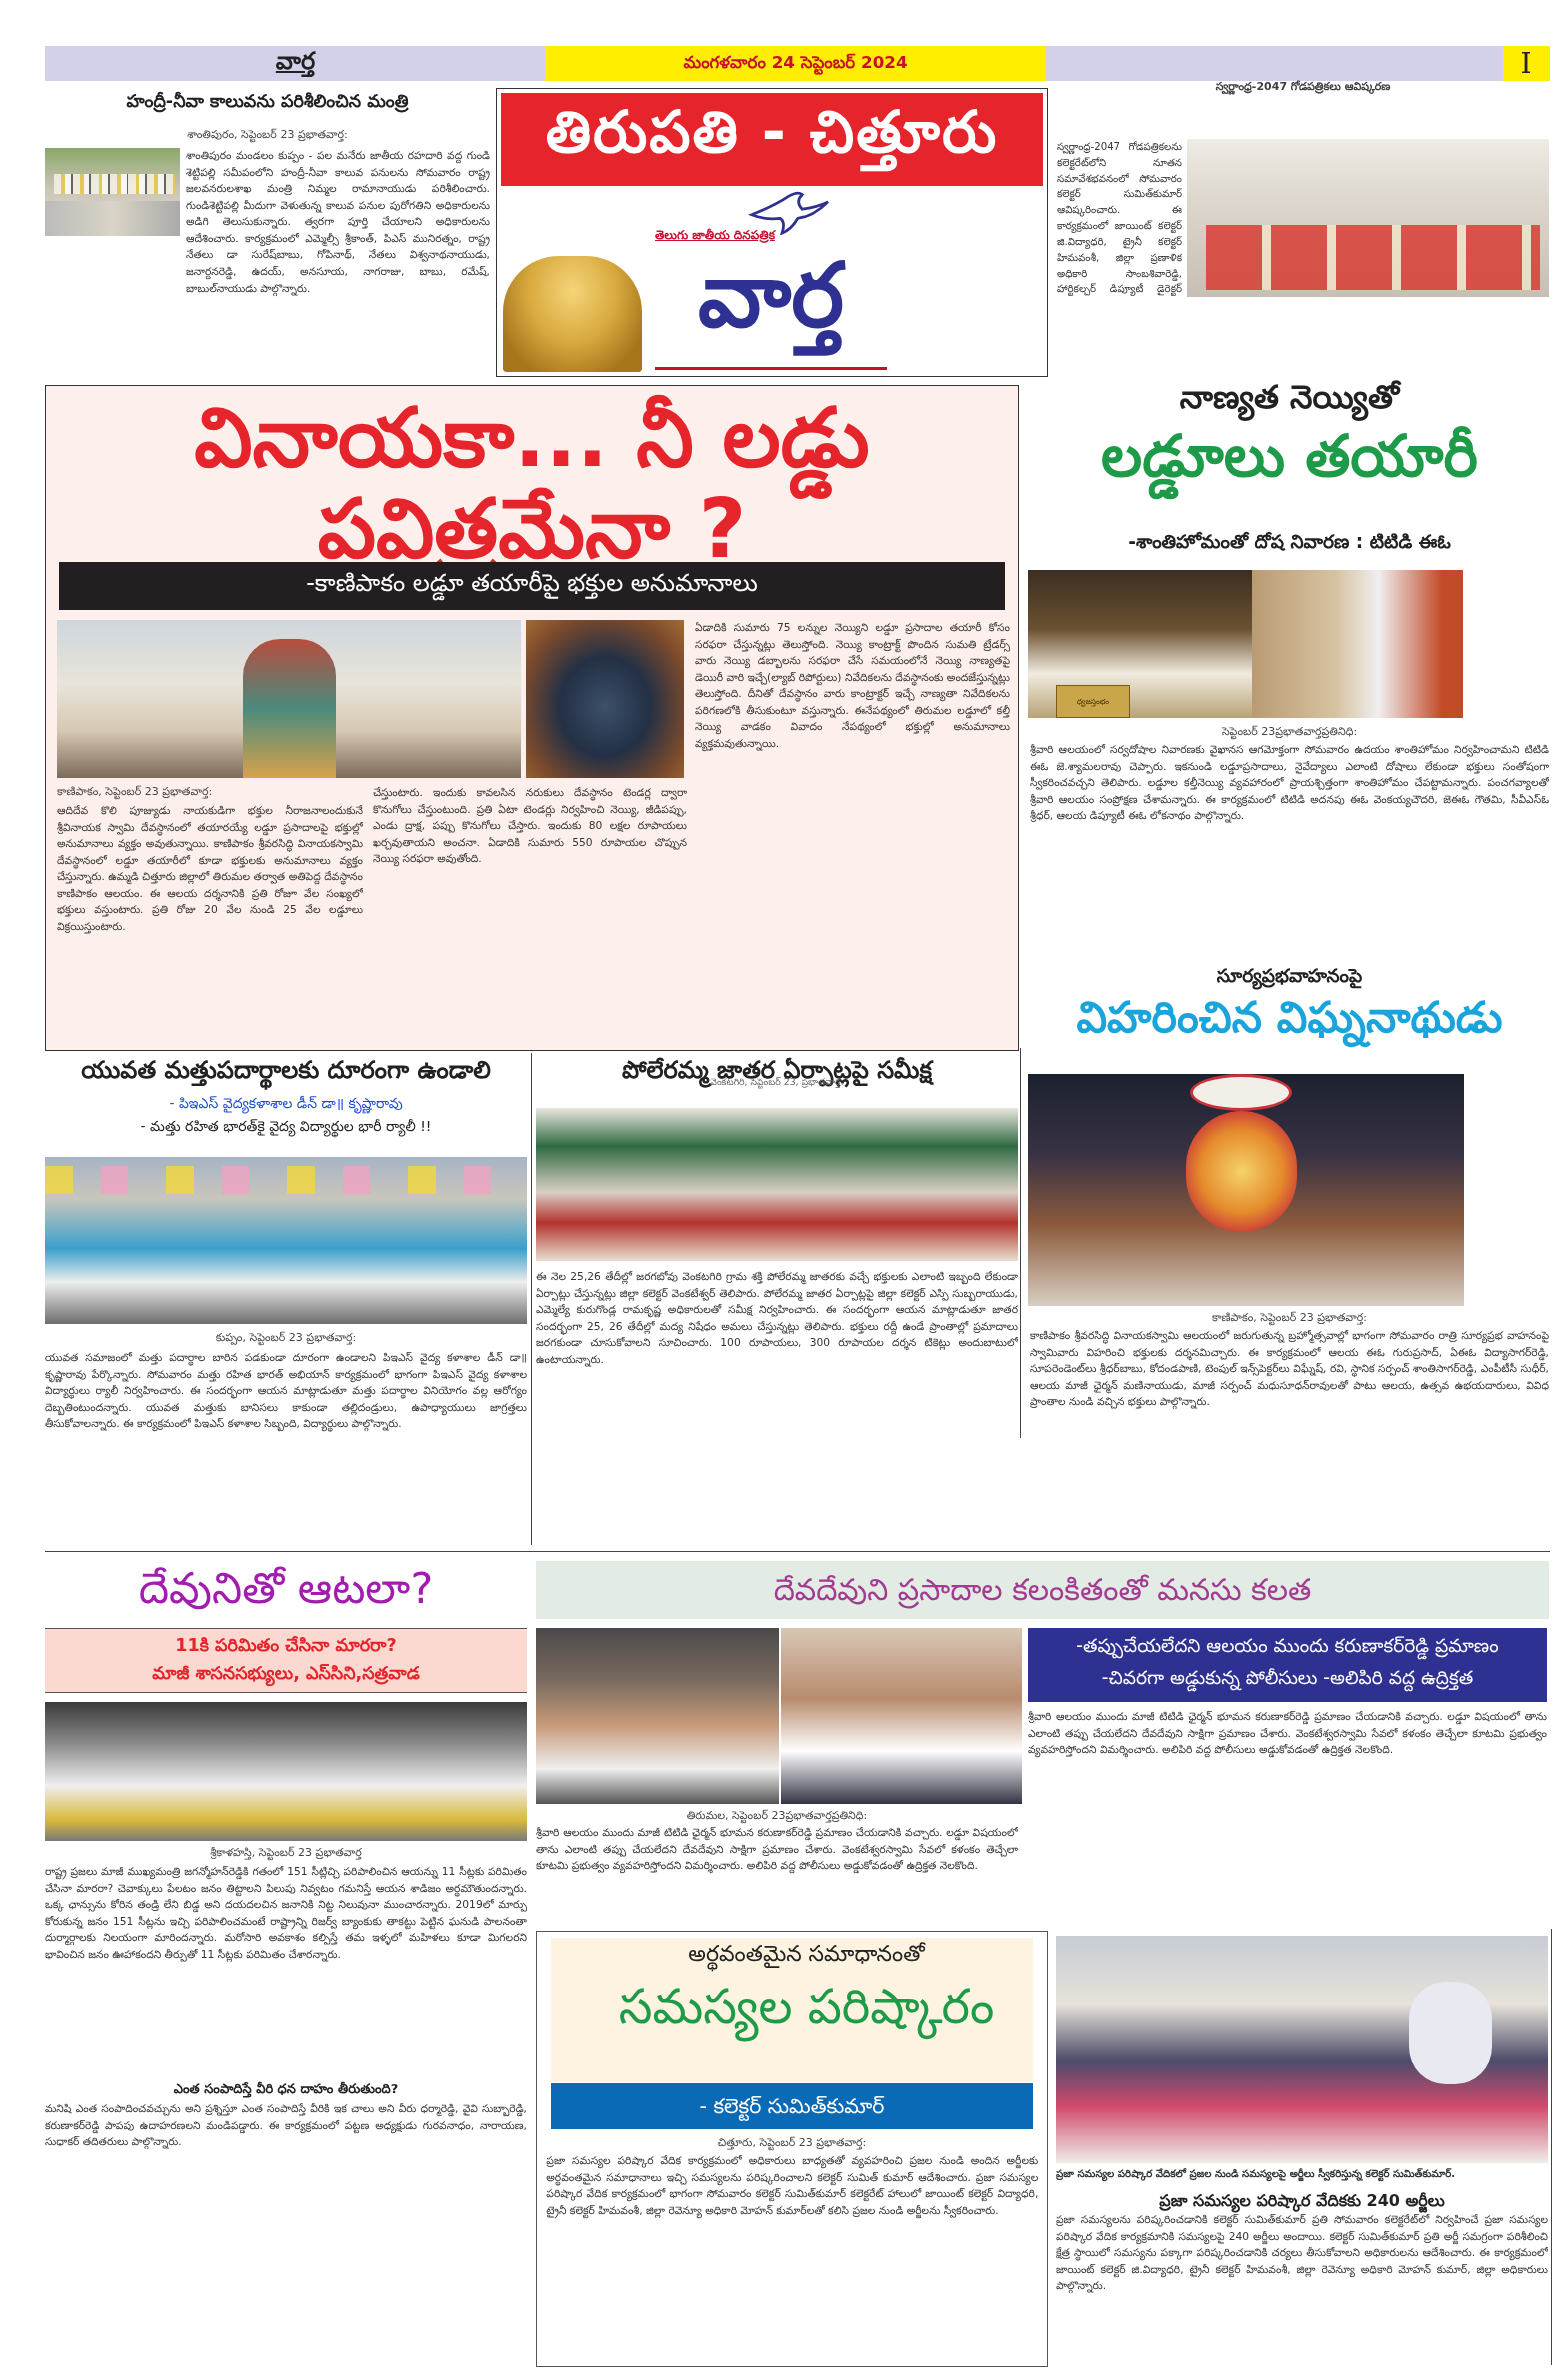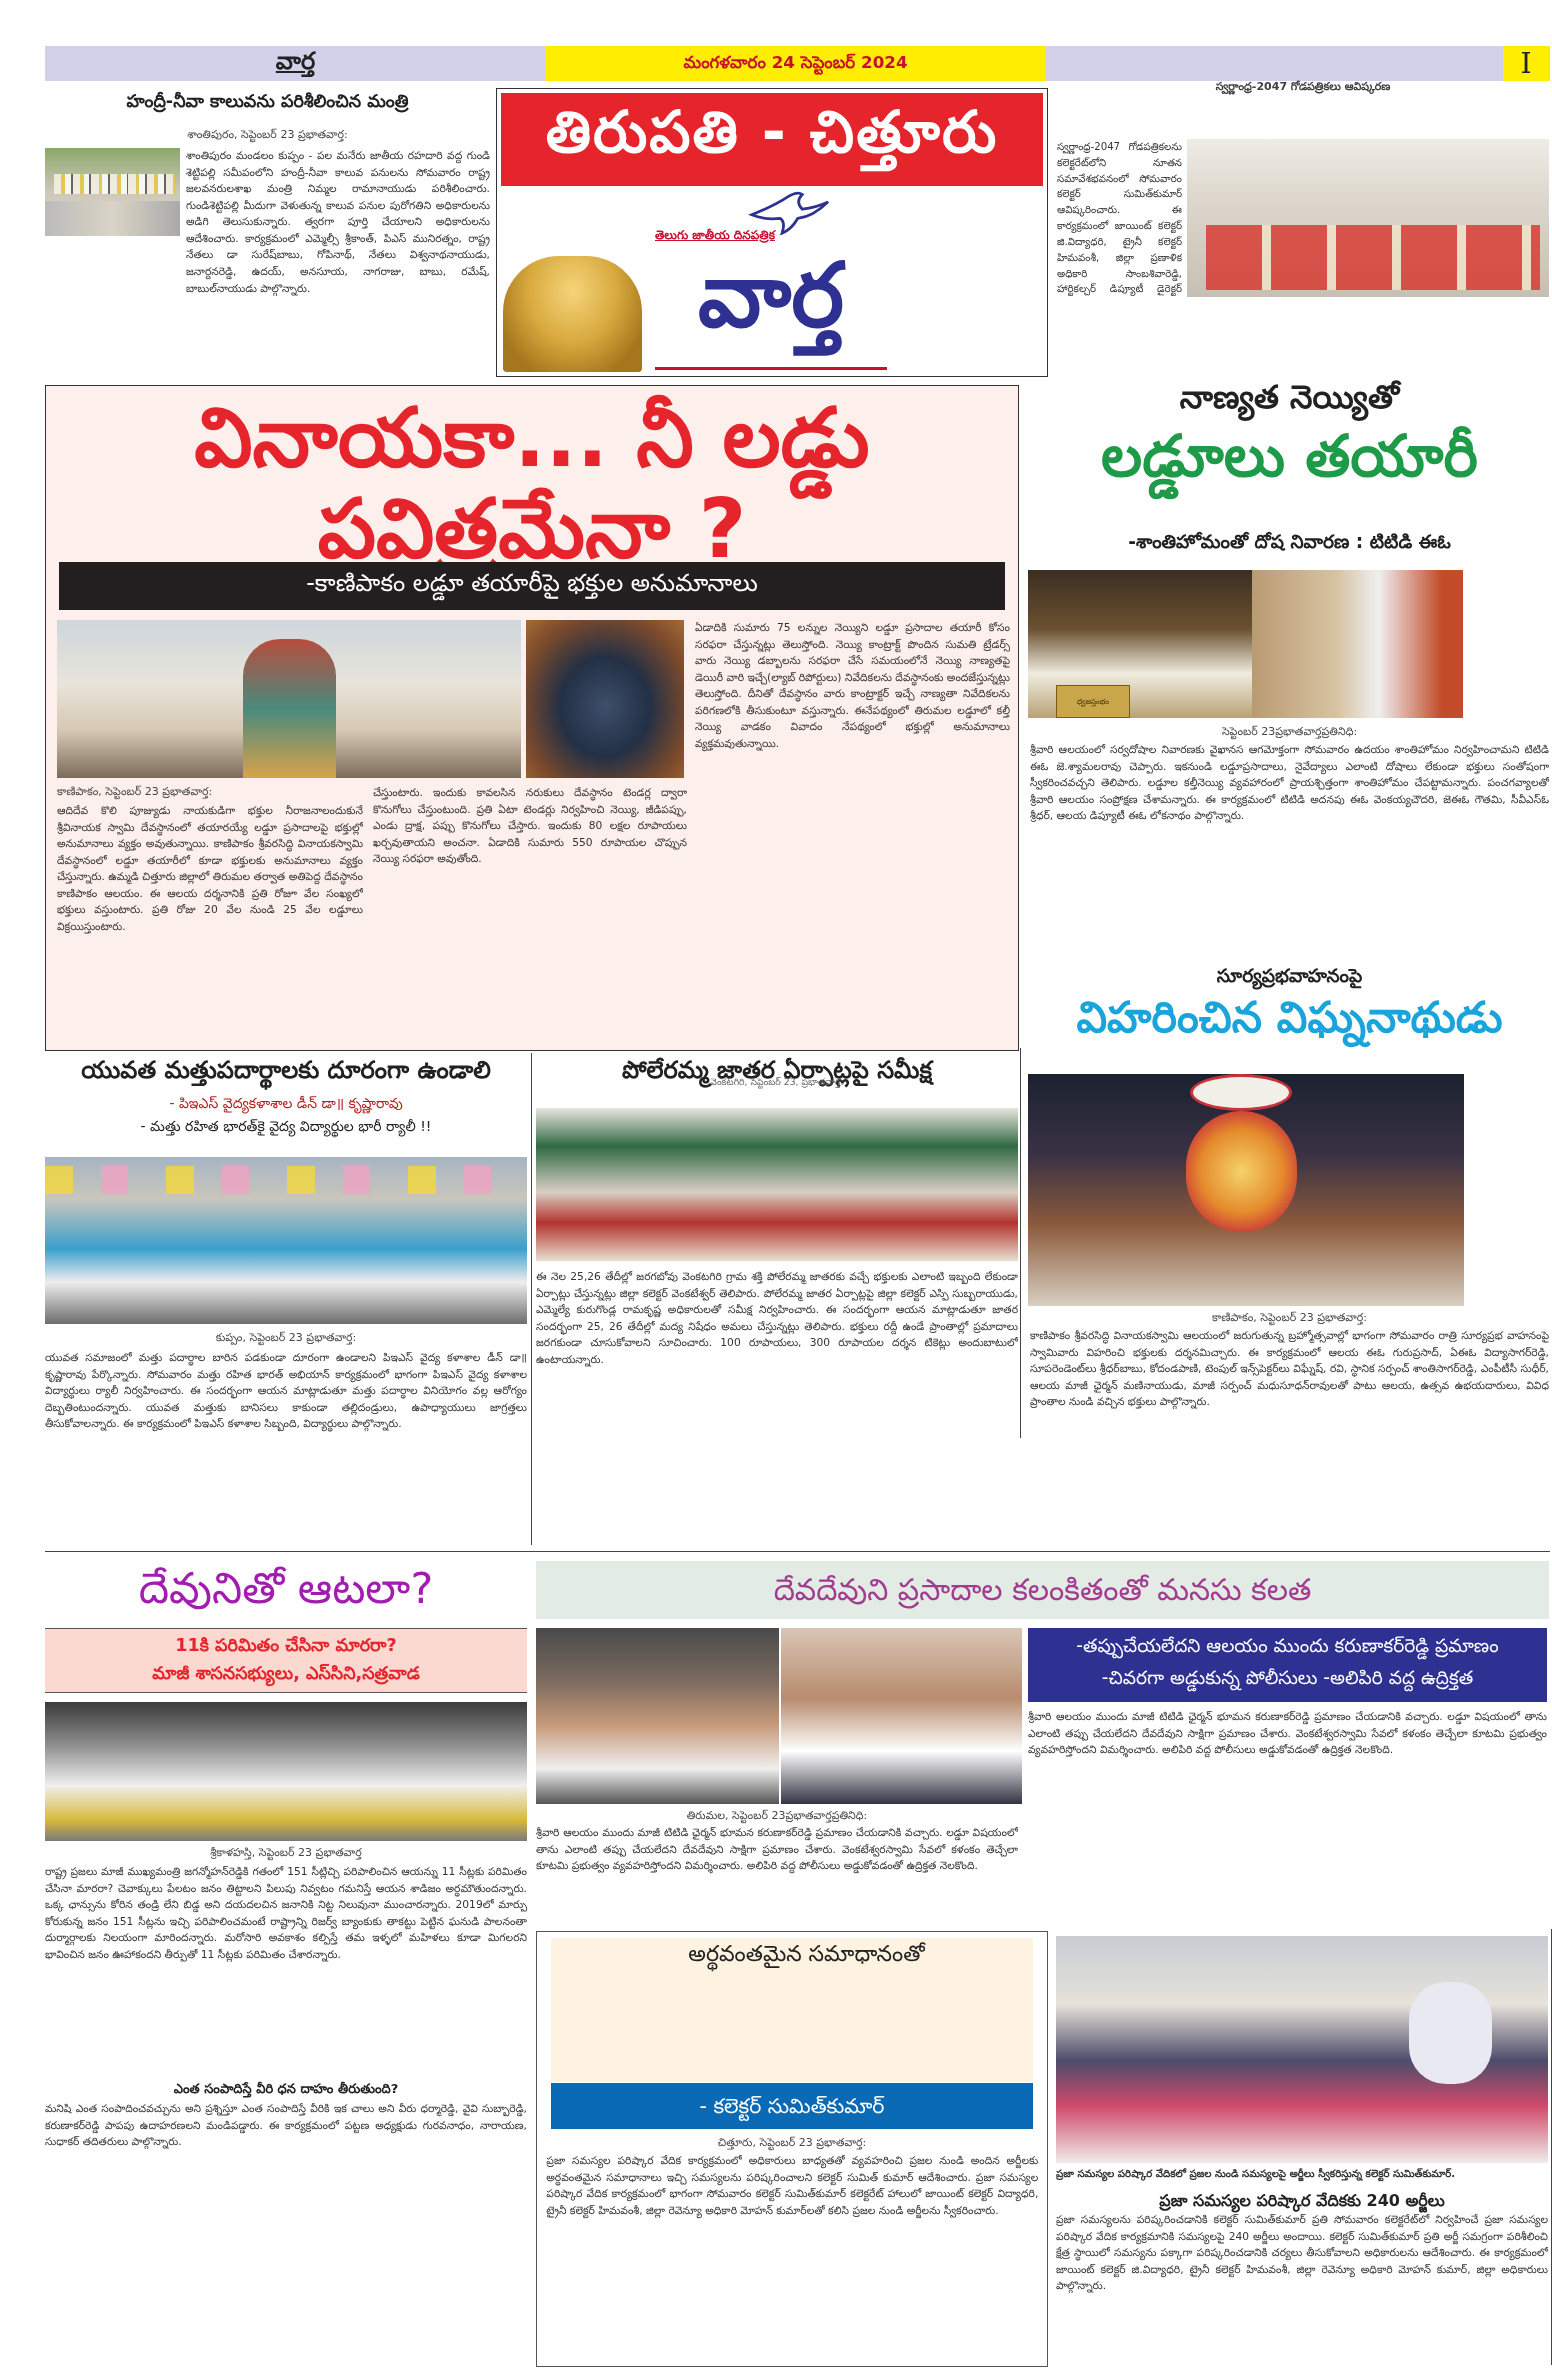--- a/index.html
+++ b/index.html
@@ -107,21 +107,21 @@
 <div class="abs headline cyan-head" style="left:1030px;top:992px;width:519px;font-size:43px;">విహరించిన విఘ్ననాథుడు</div>
 <div class="abs vline" style="left:1020px;top:1048px;height:390px;"></div>
 <div class="abs photo" style="left:1028px;top:1074px;width:436px;height:232px;background:linear-gradient(180deg,#1b2130 0%,#3a3244 35%,#8c5a3c 65%,#d8cfc2 100%);">
   <div style="position:absolute;left:162px;top:0;width:102px;height:37px;border-radius:50%;background:#f2eee8;border:3.7px solid #c8323a;"></div>
   <div style="position:absolute;left:158px;top:37px;width:111px;height:121px;background:radial-gradient(circle,#f5d26a 0%,#e58b2c 50%,#c8323a 80%);border-radius:56px;"></div>
 </div>
 <div class="abs dateline" style="left:1030px;top:1311px;width:519px;">కాణిపాకం, సెప్టెంబర్ 23 ప్రభాతవార్త:</div>
 <div class="abs body-text" style="left:1030px;top:1328px;width:519px;height:232px;">కాణిపాకం శ్రీవరసిద్ధి వినాయకస్వామి ఆలయంలో జరుగుతున్న బ్రహ్మోత్సవాల్లో భాగంగా సోమవారం రాత్రి సూర్యప్రభ వాహనంపై స్వామివారు విహరించి భక్తులకు దర్శనమిచ్చారు. ఈ కార్యక్రమంలో ఆలయ ఈఓ గురుప్రసాద్, ఏఈఓ విద్యాసాగర్‌రెడ్డి, సూపరెండెంట్‌లు శ్రీధర్‌బాబు, కోదండపాణి, టెంపుల్ ఇన్స్‌పెక్టర్‌లు విఘ్నేష్, రవి, స్థానిక సర్పంచ్ శాంతిసాగర్‌రెడ్డి, ఎంపీటీసీ సుధీర్, ఆలయ మాజీ ఛైర్మన్ మణినాయుడు, మాజీ సర్పంచ్ మధుసూధన్‌రావులతో పాటు ఆలయ, ఉత్సవ ఉభయదారులు, వివిధ ప్రాంతాల నుండి వచ్చిన భక్తులు పాల్గొన్నారు.</div>
 
 <div class="abs headline" style="left:45px;top:1056px;width:482px;font-size:24px;color:#222;">యువత మత్తుపదార్థాలకు దూరంగా ఉండాలి</div>
-<div class="abs headline" style="left:45px;top:1095px;width:482px;font-size:14px;color:#b91c1c;font-weight:normal;">- పిఇఎస్ వైద్యకళాశాల డీన్ డా॥ కృష్ణారావు</div>
+<div class="abs headline" style="left:45px;top:1095px;width:482px;font-size:14px;color:#1d4ed8;font-weight:normal;">- పిఇఎస్ వైద్యకళాశాల డీన్ డా॥ కృష్ణారావు</div>
 <div class="abs headline" style="left:45px;top:1118px;width:482px;font-size:14px;color:#222;font-weight:normal;">- మత్తు రహిత భారత్‌కై వైద్య విద్యార్థుల భారీ ర్యాలీ !!</div>
 <div class="abs photo" style="left:45px;top:1157px;width:482px;height:167px;background:linear-gradient(180deg,#a7b4c4 0%,#c9c6bc 25%,#3aa0cc 55%,#eeeeee 75%,#6d6d6d 100%);">
   <div style="position:absolute;left:0;top:9.3px;width:482px;height:28px;background:repeating-linear-gradient(90deg,#f3d83a 0 28px,transparent 28px 56px,#f0a3c2 56px 83px,transparent 83px 121px);opacity:.8;"></div>
 </div>
 <div class="abs dateline" style="left:45px;top:1331px;width:482px;">కుప్పం, సెప్టెంబర్ 23 ప్రభాతవార్త:</div>
 <div class="abs body-text" style="left:45px;top:1350px;width:482px;height:195px;">యువత సమాజంలో మత్తు పదార్థాల బారిన పడకుండా దూరంగా ఉండాలని పిఇఎస్ వైద్య కళాశాల డీన్ డా॥ కృష్ణారావు పేర్కొన్నారు. సోమవారం మత్తు రహిత భారత్ అభియాన్ కార్యక్రమంలో భాగంగా పిఇఎస్ వైద్య కళాశాల విద్యార్థులు ర్యాలీ నిర్వహించారు. ఈ సందర్భంగా ఆయన మాట్లాడుతూ మత్తు పదార్థాల వినియోగం వల్ల ఆరోగ్యం దెబ్బతింటుందన్నారు. యువత మత్తుకు బానిసలు కాకుండా తల్లిదండ్రులు, ఉపాధ్యాయులు జాగ్రత్తలు తీసుకోవాలన్నారు. ఈ కార్యక్రమంలో పిఇఎస్ కళాశాల సిబ్బంది, విద్యార్థులు పాల్గొన్నారు.</div>
 
 <div class="abs vline" style="left:531px;top:1053px;height:492px;"></div>
 
 <div class="abs headline" style="left:536px;top:1056px;width:482px;font-size:24px;color:#222;">పోలేరమ్మ జాతర ఏర్పాట్లపై సమీక్ష</div>
@@ -151,20 +151,21 @@
   <div class="headline" style="font-size:18.6px;color:#fff;font-weight:normal;">-తప్పుచేయలేదని ఆలయం ముందు కరుణాకర్‌రెడ్డి ప్రమాణం</div>
   <div class="headline" style="font-size:18.6px;color:#fff;font-weight:normal;margin-top:5.6px;">-చివరగా అడ్డుకున్న పోలీసులు -అలిపిరి వద్ద ఉద్రిక్తత</div>
 </div>
 <div class="abs body-text" style="left:1028px;top:1709px;width:519px;height:223px;">శ్రీవారి ఆలయం ముందు మాజీ టిటిడి ఛైర్మన్ భూమన కరుణాకర్‌రెడ్డి ప్రమాణం చేయడానికి వచ్చారు. లడ్డూ విషయంలో తాను ఎలాంటి తప్పు చేయలేదని దేవదేవుని సాక్షిగా ప్రమాణం చేశారు. వెంకటేశ్వరస్వామి సేవలో కళంకం తెచ్చేలా కూటమి ప్రభుత్వం వ్యవహరిస్తోందని విమర్శించారు. అలిపిరి వద్ద పోలీసులు అడ్డుకోవడంతో ఉద్రిక్తత నెలకొంది.</div>
 <div class="abs dateline" style="left:536px;top:1809px;width:482px;">తిరుమల, సెప్టెంబర్ 23ప్రభాతవార్తప్రతినిధి:</div>
 <div class="abs body-text" style="left:536px;top:1825px;width:482px;height:93px;">శ్రీవారి ఆలయం ముందు మాజీ టిటిడి ఛైర్మన్ భూమన కరుణాకర్‌రెడ్డి ప్రమాణం చేయడానికి వచ్చారు. లడ్డూ విషయంలో తాను ఎలాంటి తప్పు చేయలేదని దేవదేవుని సాక్షిగా ప్రమాణం చేశారు. వెంకటేశ్వరస్వామి సేవలో కళంకం తెచ్చేలా కూటమి ప్రభుత్వం వ్యవహరిస్తోందని విమర్శించారు. అలిపిరి వద్ద పోలీసులు అడ్డుకోవడంతో ఉద్రిక్తత నెలకొంది.</div>
 
 <div class="abs" style="left:536px;top:1931px;width:512px;height:436px;border:0.9px solid #555;">
   <div style="position:absolute;left:14px;top:5.6px;width:482px;height:144px;background:#fdf3e0;padding-left:29px;">
     <div class="headline" style="font-size:22px;color:#222;margin-top:3.7px;font-weight:normal;">అర్థవంతమైన సమాధానంతో</div>
+    <div class="headline green-head" style="font-size:48px;margin-top:5.6px;font-weight:normal;">సమస్యల పరిష్కారం</div>
   </div>
   <div style="position:absolute;left:14px;top:151px;width:482px;height:46px;background:#0b6ab5;">
     <div class="headline" style="color:#fff;font-size:20.4px;line-height:46px;font-weight:normal;">- కలెక్టర్ సుమిత్‌కుమార్</div>
   </div>
   <div class="dateline" style="position:absolute;left:14px;top:204px;width:482px;">చిత్తూరు, సెప్టెంబర్ 23 ప్రభాతవార్త:</div>
   <div class="body-text" style="position:absolute;left:9.3px;top:221px;width:492px;height:209px;">ప్రజా సమస్యల పరిష్కార వేదిక కార్యక్రమంలో అధికారులు బాధ్యతతో వ్యవహరించి ప్రజల నుండి అందిన అర్జీలకు అర్థవంతమైన సమాధానాలు ఇచ్చి సమస్యలను పరిష్కరించాలని కలెక్టర్ సుమిత్ కుమార్ ఆదేశించారు. ప్రజా సమస్యల పరిష్కార వేదిక కార్యక్రమంలో భాగంగా సోమవారం కలెక్టర్ సుమిత్‌కుమార్ కలెక్టరేట్ హాలులో జాయింట్ కలెక్టర్ విద్యాధరి, ట్రైనీ కలెక్టర్ హిమవంశీ, జిల్లా రెవెన్యూ అధికారి మోహన్ కుమార్‌లతో కలిసి ప్రజల నుండి అర్జీలను స్వీకరించారు.</div>
 </div>
 
 <div class="abs photo" style="left:1056px;top:1936px;width:492px;height:227px;background:linear-gradient(180deg,#c7ccd4 0%,#e7e2da 30%,#4c4c6a 55%,#d14a6c 75%,#f0eeea 100%);">
   <div style="position:absolute;right:56px;top:46px;width:83px;height:102px;border-radius:37px;background:#e9e9f2;"></div>

